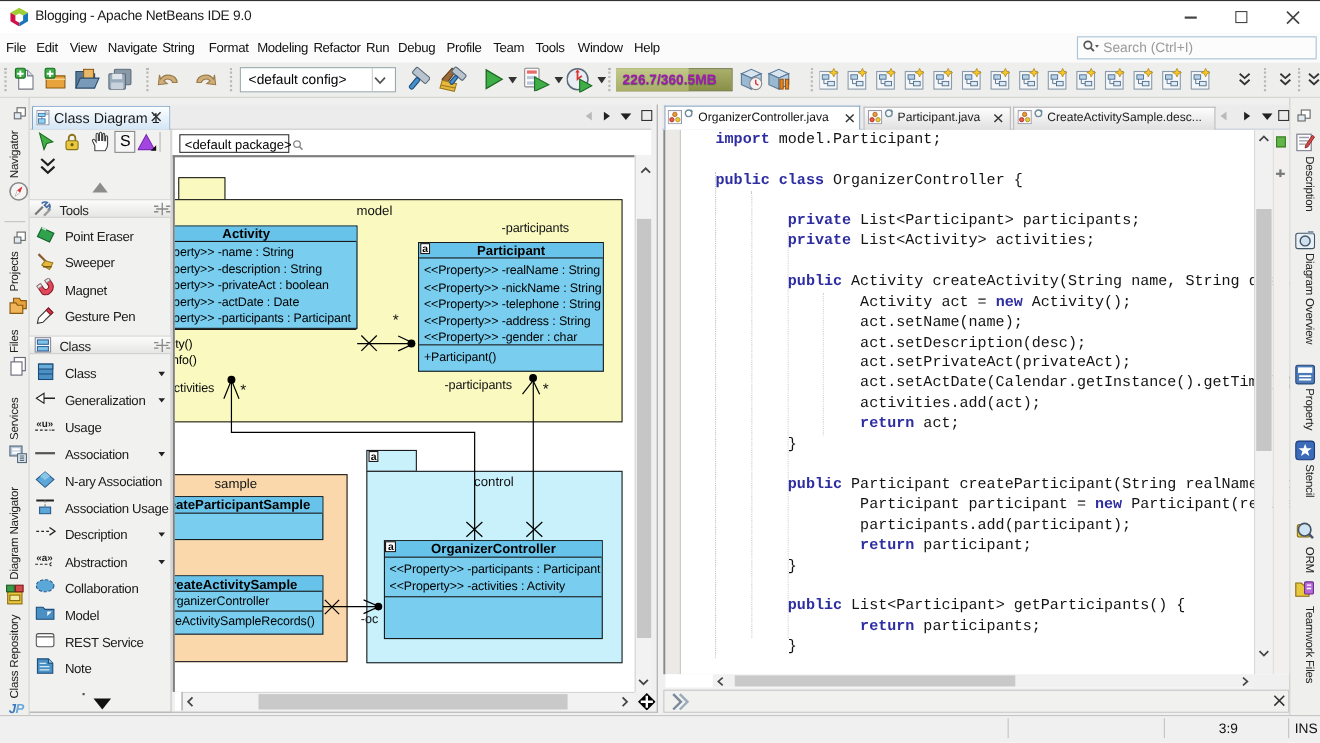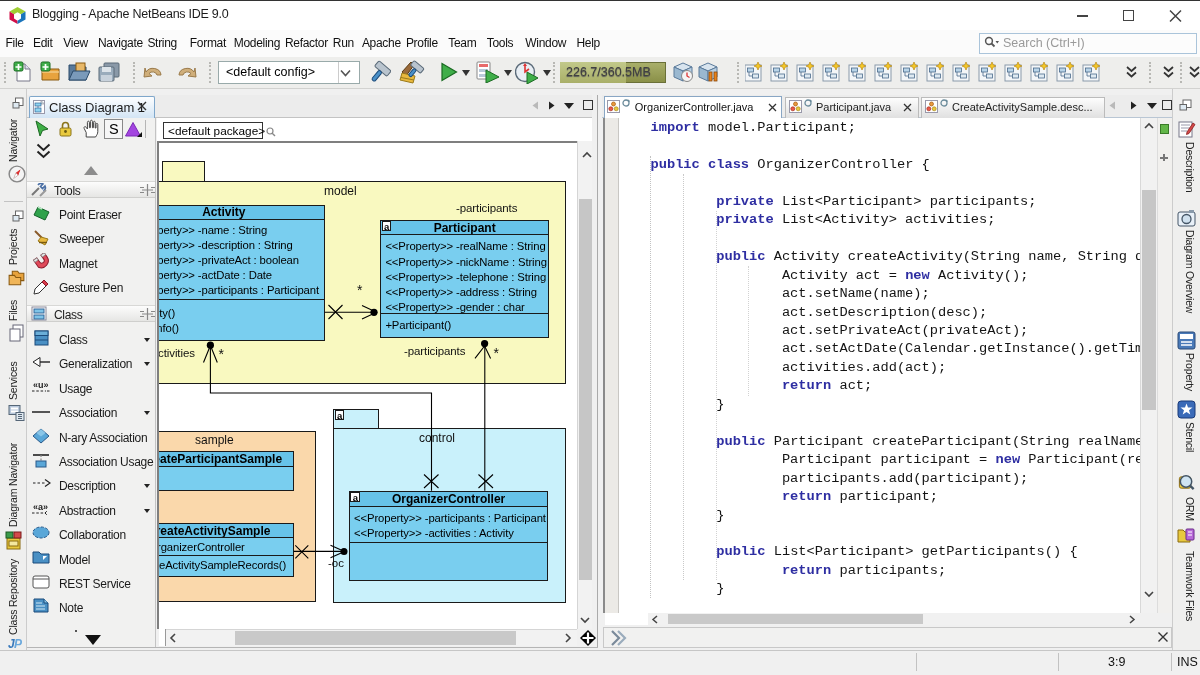--- a/index.html
+++ b/index.html
@@ -77,21 +77,21 @@
   <div id="menubar" class="abs"></div>
   <span class="mi" style="left:5.5px">File</span>
   <span class="mi" style="left:33px">Edit</span>
   <span class="mi" style="left:63.3px">View</span>
   <span class="mi" style="left:97.9px">Navigate</span>
   <span class="mi" style="left:147.4px">String</span>
   <span class="mi" style="left:189.8px">Format</span>
   <span class="mi" style="left:233.8px">Modeling</span>
   <span class="mi" style="left:284.9px">Refactor</span>
   <span class="mi" style="left:332.8px">Run</span>
-  <span class="mi" style="left:361.9px">Apache</span>
+  <span class="mi" style="left:361.9px">Debug</span>
   <span class="mi" style="left:405.9px">Profile</span>
   <span class="mi" style="left:448.3px">Team</span>
   <span class="mi" style="left:486.8px">Tools</span>
   <span class="mi" style="left:525.3px">Window</span>
   <span class="mi" style="left:576.4px">Help</span>
 
   <div class="abs" style="left:979px;top:32.5px;width:218px;height:21px;background:#fcfcfc;border:1px solid #aac4da"></div>
   <svg class="abs" style="left:984px;top:36px" width="16" height="14" viewBox="0 0 16 14">
     <circle cx="5" cy="5" r="3.4" fill="none" stroke="#555" stroke-width="1.5"></circle>
     <line x1="7.5" y1="7.5" x2="10.5" y2="10.5" stroke="#555" stroke-width="1.8"></line>
@@ -193,21 +193,21 @@
       <path d="M10 4 L10 11 L14 8" stroke="#d33" stroke-width="1.6" fill="none"></path>
       <path d="M10 2 L12 5 L8 5 Z" fill="#d33"></path>
       <path d="M12 11 L23 17 L12 23 Z" fill="#3fae49" stroke="#1a6a22"></path>
     </svg>
     <svg class="abs" style="left:543px;top:70px" width="8" height="6" viewBox="0 0 8 6">
         <path d="M0 0 H8 L4 6 Z" fill="#333"></path>
       </svg>
 
     <div class="abs" style="left:560px;top:62px;width:106px;height:21px;background:linear-gradient(#a9af6a,#8a9048);border:1px solid #6a7038"></div>
     <div class="abs" style="left:560px;top:62px;width:66px;height:21px;background:linear-gradient(#c2c98a,#a9af68)"></div>
-    <span class="abs" style="left:566px;top:65px;font-size:12.5px;font-weight:normal;color:#404040;text-shadow:0 1px 1px #555">226.7/360.5MB</span>
+    <span class="abs" style="left:566px;top:65px;font-size:12.5px;font-weight:bold;color:#a21caf;text-shadow:0 1px 1px #555">226.7/360.5MB</span>
 
     <svg class="abs" style="left:672px;top:61px" width="22" height="22" viewBox="0 0 22 22">
       <path d="M2 6 L11 2 L20 6 L11 10 Z" fill="#d8e4ee" stroke="#5a7a9a"></path>
       <path d="M2 6 L2 16 L11 20 L11 10 Z" fill="#9ab8d0" stroke="#5a7a9a"></path>
       <path d="M20 6 L20 16 L11 20 L11 10 Z" fill="#b9d0e2" stroke="#5a7a9a"></path>
       <circle cx="15" cy="15" r="5.5" fill="#f4f4f4" stroke="#888"></circle>
       <path d="M15 11.5 L15 15 L17.5 16.5" stroke="#d33" stroke-width="1.3" fill="none"></path>
     </svg>
 
     <svg class="abs" style="left:697px;top:61px" width="22" height="22" viewBox="0 0 22 22">
@@ -560,21 +560,21 @@
       </svg>
     <div class="abs" style="left:583px;top:100px;width:10px;height:10px;border:1.5px solid #333"></div>
   </div>
 
   <div id="canvas" class="abs">
 
     <div class="pkg" style="left:3px;top:18.4px;width:43px;height:20.4px;background:#f9f9c0"></div>
     <div class="pkg" style="left:-40px;top:38px;width:447px;height:203px;background:#f9f9c0"></div>
     <span class="dlab" style="left:165px;top:41px">model</span>
 
-    <div class="cls" style="left:-36px;top:62.4px;width:201.7px;height:136px">
+    <div class="cls" style="left:-36px;top:62.4px;width:201.7px;height:94px">
       <div class="ctitle" style="height:13.2px;line-height:13.5px">Activity</div>
       <div class="cattrs" style="height:80.2px;padding:3.4px 0 0 3.2px">
         <div class="crow">&lt;&lt;Property&gt;&gt; -name : String</div>
         <div class="crow">&lt;&lt;Property&gt;&gt; -description : String</div>
         <div class="crow">&lt;&lt;Property&gt;&gt; -privateAct : boolean</div>
         <div class="crow">&lt;&lt;Property&gt;&gt; -actDate : Date</div>
         <div class="crow">&lt;&lt;Property&gt;&gt; -participants : Participant</div>
       </div>
       <div style="padding:6px 0 0 2.5px">
         <div class="crow">+Activity()</div>
@@ -607,21 +607,21 @@
     <div class="cls" style="left:-41px;top:379.5px;width:175.6px;height:54.9px">
       <div class="ctitle" style="height:14.5px;line-height:14.7px;text-align:left"><span style="padding-left:28px">CreateActivitySample</span></div>
       <div class="cattrs" style="height:18.1px"></div>
       <div class="crow" style="position:absolute;left:5px;top:16.3px">-oc : OrganizerController</div>
       <div class="crow" style="position:absolute;left:9px;top:34.4px">+createActivitySampleRecords()</div>
     </div>
 
     <div class="pkg" style="left:174.2px;top:265.9px;width:46.2px;height:20.1px;background:#c9f1fb"></div>
     <div class="badge" style="left:175.8px;top:267.2px;width:9.6px;height:9.8px">a</div>
     <div class="pkg" style="left:174.2px;top:285px;width:232.4px;height:175.2px;background:#c9f1fb"></div>
-    <span class="dlab" style="left:260px;top:287.5px">control</span>
+    <span class="dlab" style="left:272px;top:287.5px">control</span>
 
     <div class="badge" style="left:191.3px;top:349.4px;width:10px;height:9.5px">a</div>
     <div class="cls" style="left:190.1px;top:347.8px;width:199px;height:90.7px">
       <div class="ctitle" style="height:15.2px;line-height:15.4px">OrganizerController</div>
       <div class="cattrs" style="height:36.3px;padding:4px 0 0 4px">
         <div class="crow">&lt;&lt;Property&gt;&gt; -participants : Participant</div>
         <div class="crow">&lt;&lt;Property&gt;&gt; -activities : Activity</div>
       </div>
     </div>
 

